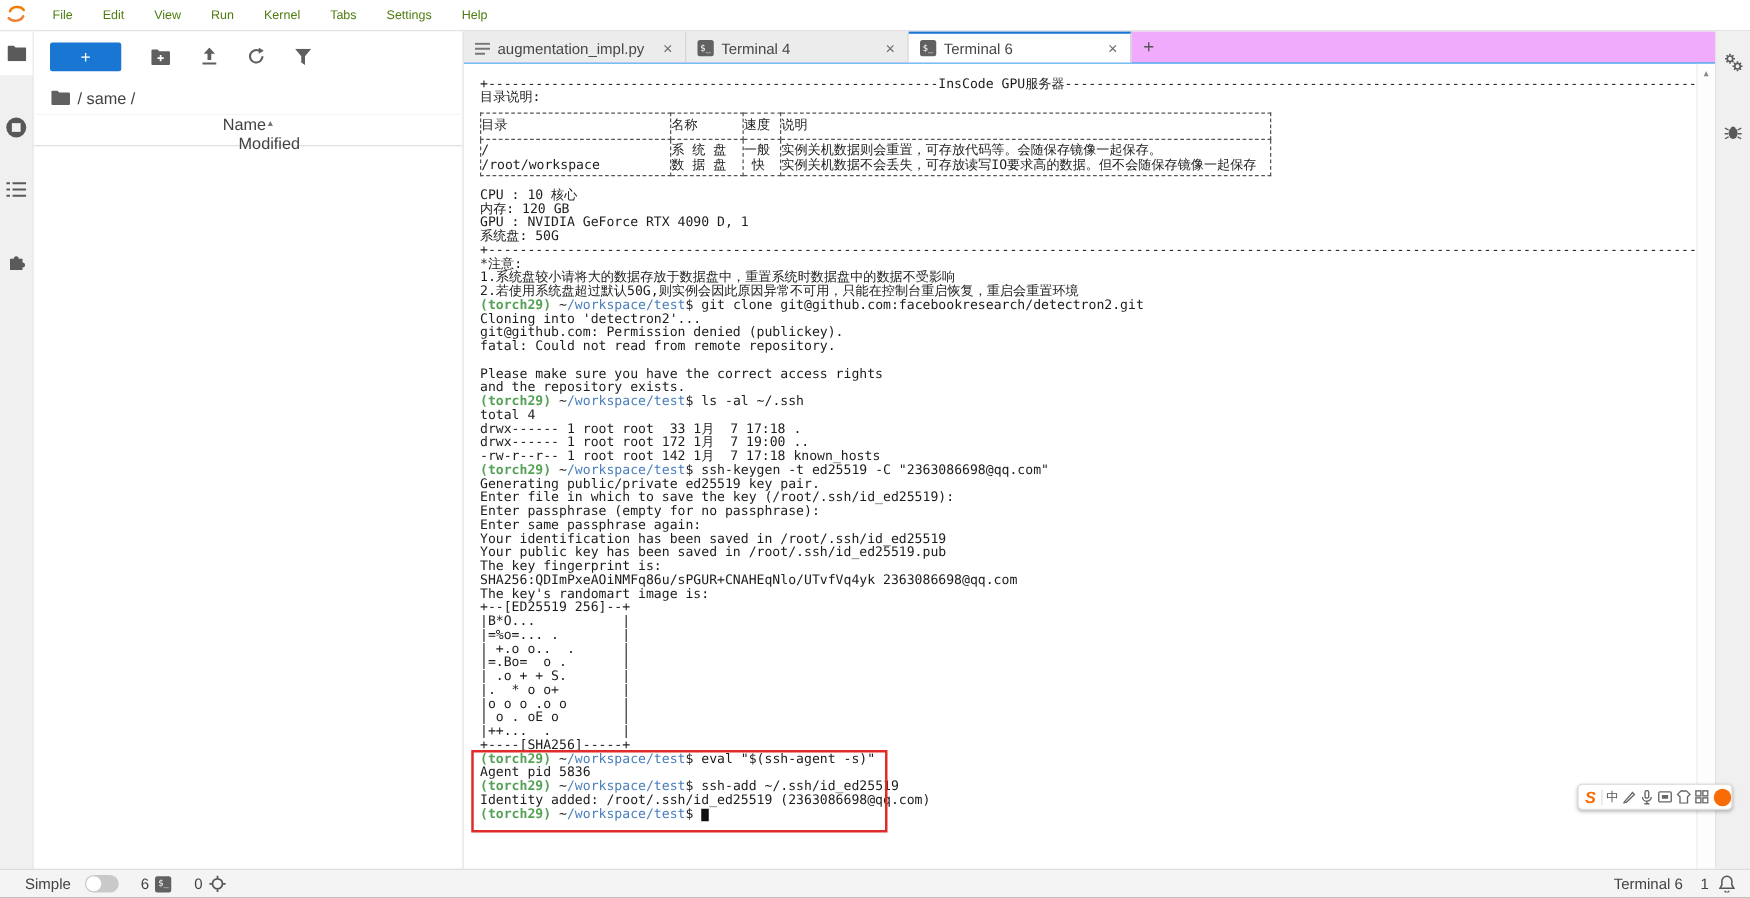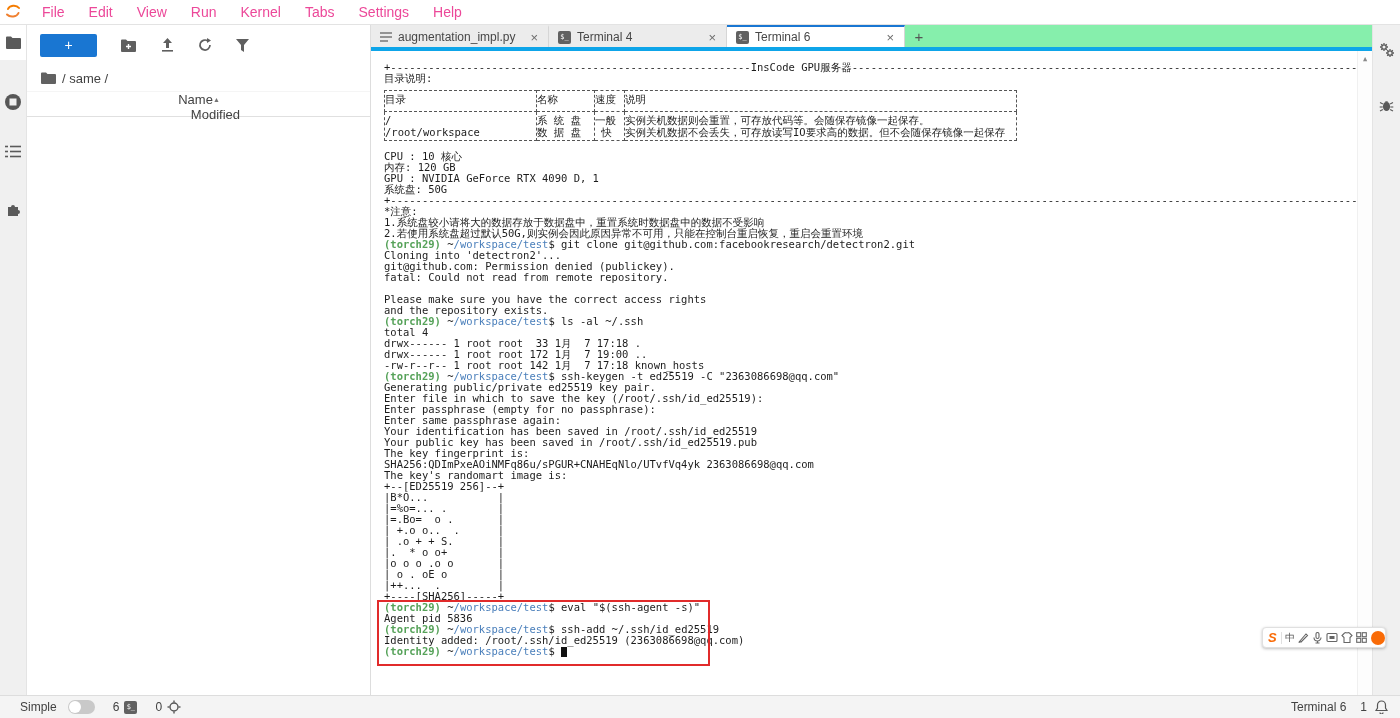--- a/index.html
+++ b/index.html
@@ -5,21 +5,21 @@
   * { margin:0; padding:0; box-sizing:border-box; }
   html,body { background:#888; }
   .window {
     position:relative; width:1400px; height:718px; background:#fff;
     font-family:"Liberation Sans", sans-serif; color:#333; overflow:hidden;
   }
   
   .menubar { position:absolute; top:0; left:0; right:0; height:25px; background:#fff;
     border-bottom:1px solid #e3e3e3; display:flex; align-items:center; z-index:5; }
   .logo { width:18px; height:18px; margin:0 8px 0 4px; }
-  .menu-item { font-size:14px; color:#ec4899; padding:0 12px; height:25px; line-height:25px; cursor:default; }
+  .menu-item { font-size:10px; color:#4d7c0f; padding:0 12px; height:25px; line-height:25px; cursor:default; }
   
   .body-row { position:absolute; top:25px; bottom:23px; left:0; right:0; display:flex; }
   .abar { background:#f0f0f0; display:flex; flex-direction:column; align-items:center; }
   .abar-left { width:27px; border-right:1px solid #e4e4e4; }
   .abar-right { width:28px; border-left:1px solid #e4e4e4; }
   .abar-item { width:100%; display:flex; justify-content:center; padding:11px 0; }
   .abar-item.active { background:#fff; }
   
   .filepanel { width:344px; background:#fff; border-right:1px solid #ddd; position:relative; }
   .fb-toolbar { height:40px; display:flex; align-items:center; padding-left:13px; }
@@ -29,21 +29,21 @@
   .breadcrumb { height:26px; display:flex; align-items:center; padding-left:14px; font-size:13px; color:#424242; }
   .breadcrumb svg { margin-right:6px; }
   .fb-header { height:26px; display:flex; align-items:center; font-size:13px; color:#424242;
     border-bottom:1px solid #e0e0e0; border-top:1px solid #f5f5f5;flex-direction:column; }
   .fb-header .name-col { flex:1; padding-left:9px; display:flex; align-items:center; }
   .fb-header .caret { margin-left:auto; margin-right:8px; font-size:7px; color:#757575; }
   .fb-header .divider { width:1px; height:18px; background:#e0e0e0; }
   .fb-header .mod-col { width:105px; text-align:right; padding-right:11px; }
   
   .content { flex:1; display:flex; flex-direction:column; min-width:0; }
-  .tabbar { height:26px; background:#86efac; border-bottom:4px solid #0ea5e9; display:flex; }
+  .tabbar { height:26px; background:#f0abfc; border-bottom:1px solid #0ea5e9; display:flex; }
   .tab { width:178px; display:flex; align-items:center; padding:0 8px 0 9px; font-size:12px; color:#474747;
     background:#ececec; border-right:1px solid #d6d6d6; border-top:2px solid transparent; cursor:pointer; }
   .tab.active { background:#fff; border-top:2px solid #1976d2; }
   .tab .tab-label { flex:1; overflow:hidden; white-space:nowrap; margin-left:6px; }
   .tab .close { color:#6d6d6d; font-size:13px; padding:0 2px; }
   .term-badge { width:13px; height:13px; background:#616161; border-radius:2px; color:#fff; font-size:7px;
     font-family:"DejaVu Sans Mono", monospace; display:flex; align-items:center; justify-content:center; flex:none; }
   .newtab { width:28px; display:flex; align-items:center; justify-content:center; color:#555; font-size:15px; cursor:pointer; }
   
   .terminal { flex:1; position:relative; background:#fff; overflow:hidden;
@@ -266,22 +266,22 @@
               <div class="tline"><span>Enter passphrase (empty for no passphrase):</span></div>
               <div class="tline"><span>Enter same passphrase again:</span></div>
               <div class="tline"><span>Your identification has been saved in /root/.ssh/id_ed25519</span></div>
               <div class="tline"><span>Your public key has been saved in /root/.ssh/id_ed25519.pub</span></div>
               <div class="tline"><span>The key fingerprint is:</span></div>
               <div class="tline"><span>SHA256:QDImPxeAOiNMFq86u/sPGUR+CNAHEqNlo/UTvfVq4yk 2363086698@qq.com</span></div>
               <div class="tline"><span>The key's randomart image is:</span></div>
               <div class="tline"><span>+--[ED25519 256]--+</span></div>
               <div class="tline"><span>|B*O...           |</span></div>
               <div class="tline"><span>|=%o=... .        |</span></div>
+              <div class="tline"><span>| +.o o..  .      |</span></div>
               <div class="tline"><span>|=.Bo=  o .       |</span></div>
-              <div class="tline"><span>| +.o o..  .      |</span></div>
               <div class="tline"><span>| .o + + S.       |</span></div>
               <div class="tline"><span>|.  * o o+        |</span></div>
               <div class="tline"><span>|o o o .o o       |</span></div>
               <div class="tline"><span>| o . oE o        |</span></div>
               <div class="tline"><span>|++...  .         |</span></div>
               <div class="tline"><span>+----[SHA256]-----+</span></div>
               <div class="tline"><span class="g">(torch29)</span><span> ~</span><span class="b">/workspace/test</span><span>$ eval "$(ssh-agent -s)"</span></div>
               <div class="tline"><span>Agent pid 5836</span></div>
               <div class="tline"><span class="g">(torch29)</span><span> ~</span><span class="b">/workspace/test</span><span>$ ssh-add ~/.ssh/id_ed25519</span></div>
               <div class="tline"><span>Identity added: /root/.ssh/id_ed25519 (2363086698@qq.com)</span></div>

